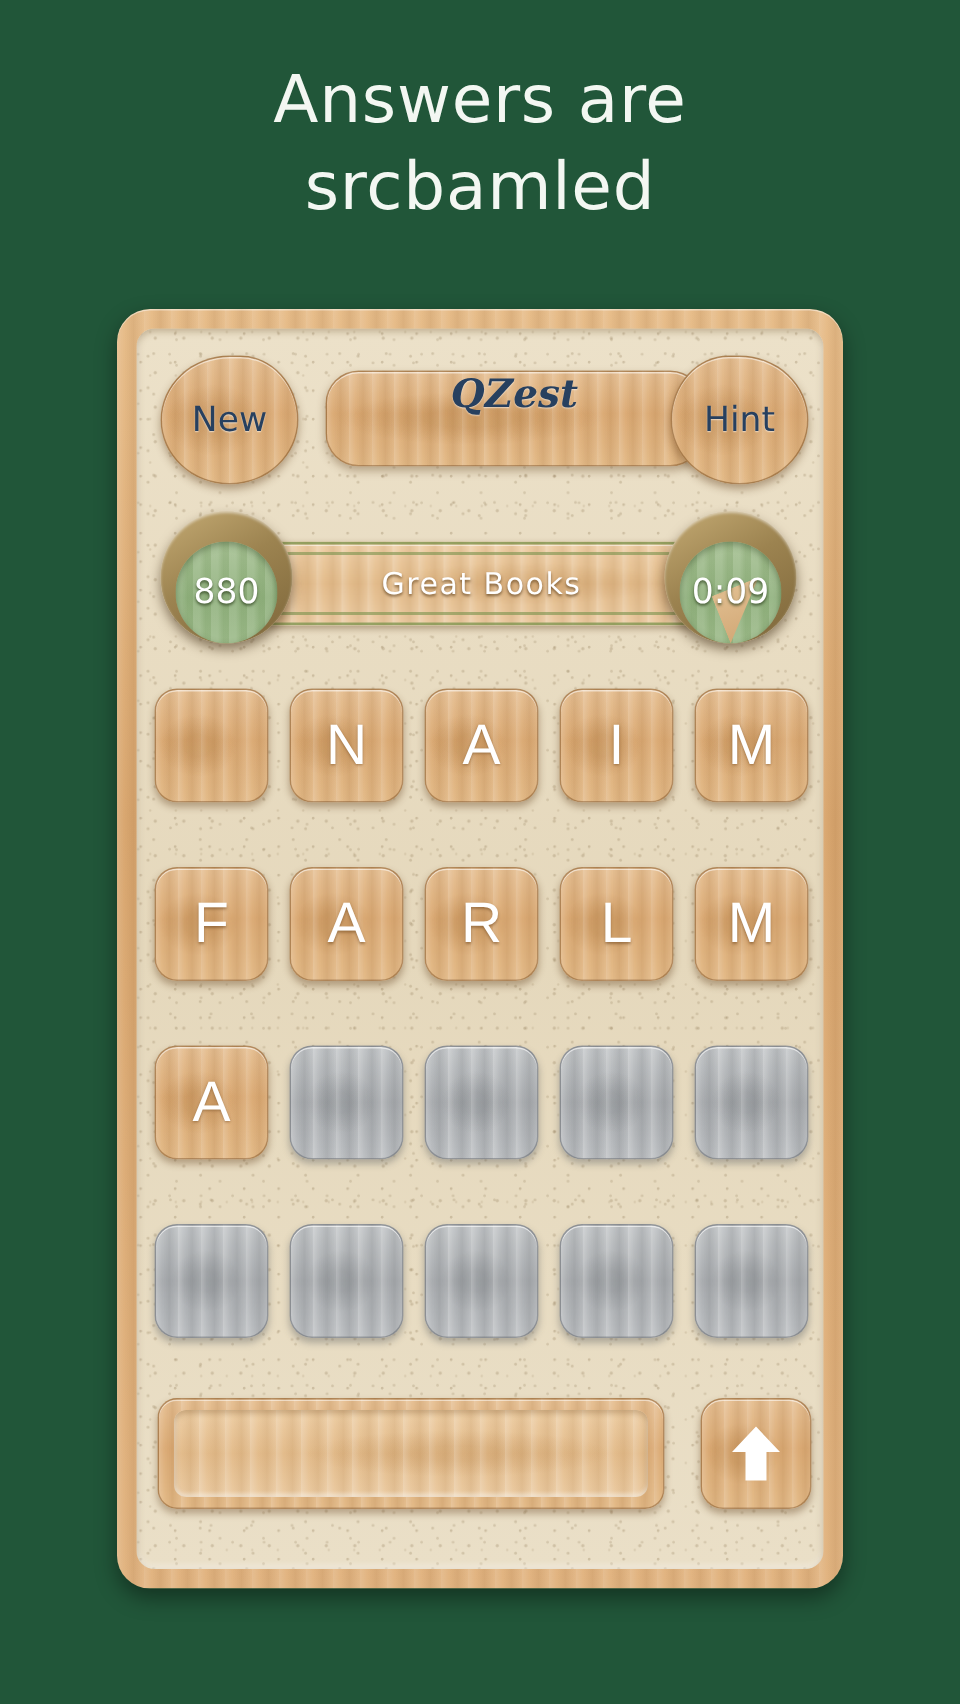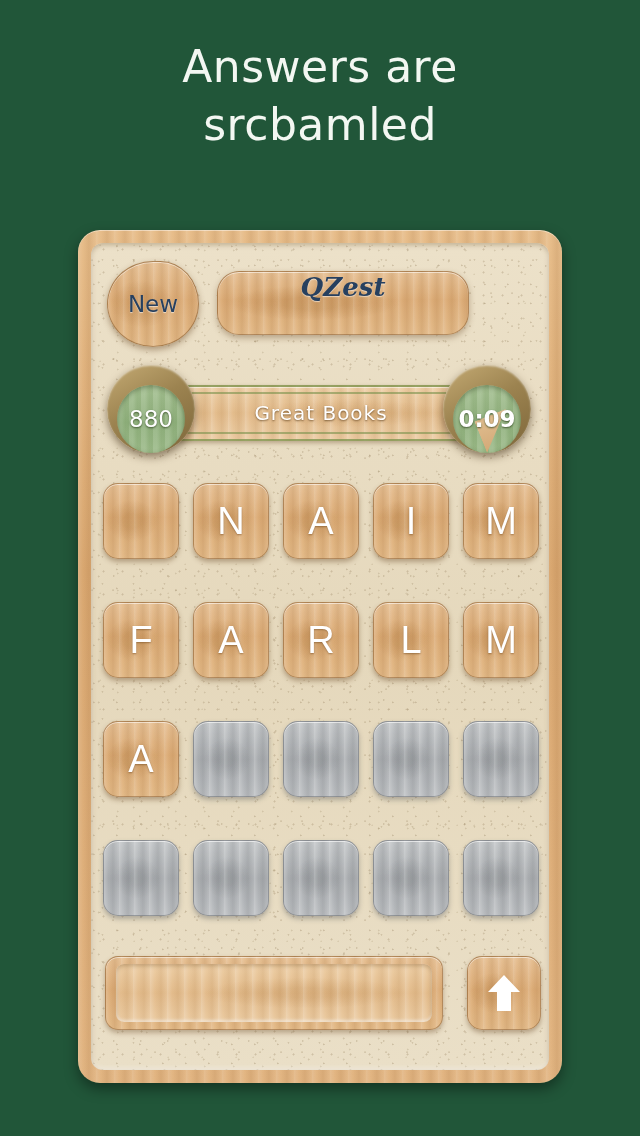--- a/index.html
+++ b/index.html
@@ -29,21 +29,20 @@
     left:78px; top:206px;
     width:484px; height:853px;
     border-radius:22px;
     background:
       repeating-linear-gradient(90deg,
         rgba(255,255,255,.12) 0px, rgba(255,255,255,.0) 5px,
         rgba(120,70,25,.10) 11px, rgba(255,255,255,.05) 18px),
       linear-gradient(180deg,#e7bd8a 0%, #d9a770 40%, #e2b582 100%);
     box-shadow:0 6px 14px rgba(0,0,0,.40), inset 0 1px 0 rgba(255,255,255,.45);
     padding:13px;
-    margin-top:24px;
   }
   .cork{
     position:relative;
     width:100%; height:100%;
     border-radius:12px;
     background-color:#e9ddc3;
     background-image:
       radial-gradient(circle at 12% 18%, rgba(150,130,95,.35) 0.6px, transparent 1.2px),
       radial-gradient(circle at 37% 62%, rgba(150,130,95,.30) 0.6px, transparent 1.2px),
       radial-gradient(circle at 66% 28%, rgba(150,130,95,.32) 0.7px, transparent 1.4px),
@@ -130,21 +129,21 @@
     text-shadow:0 1px 2px rgba(90,60,25,.75);
   }
 
   .dial{
     position:absolute; top:0;
     width:88px; height:88px; border-radius:50%;
     background:linear-gradient(150deg,#c5ab74 0%, #9c8350 45%, #7d663a 100%);
     box-shadow:0 4px 8px rgba(60,40,15,.55), inset 0 1px 2px rgba(255,255,255,.5);
     display:flex; align-items:flex-end; justify-content:center;
   }
-  .dial.left{ left:0; } .dial.right{ right:0;font-weight:bold; }
+  .dial.left{ left:0; } .dial.right{ right:0; }
   .dial-face{
     position:relative;
     width:68px; height:68px; border-radius:50%;
     background:
       repeating-linear-gradient(90deg, rgba(255,255,255,.10) 0 4px, rgba(110,140,90,.12) 8px 12px),
       linear-gradient(180deg,#a6c193 0%, #8fb07c 55%, #9dbb8a 100%);
     box-shadow:inset 0 2px 5px rgba(50,70,35,.45);
     display:flex; align-items:center; justify-content:center;
     overflow:hidden;
   }
@@ -229,20 +228,23 @@
 
 <div class="board">
   <div class="cork">
 
     <div class="toprow">
       <div class="btn-new wood">
         <span class="btn-leaf-label">New</span>
       </div>
       <div class="btn-title wood">
         <span class="btn-title-label">QZest</span>
+      </div>
+      <div class="btn-hint wood">
+        <span class="btn-leaf-label">Hint</span>
       </div>
     </div>
 
     <div class="statusbar">
       <div class="plaque wood-light">
         <span class="plaque-label">Great Books</span>
       </div>
       <div class="dial left">
         <div class="dial-face">
           <span class="dial-text">880</span>

